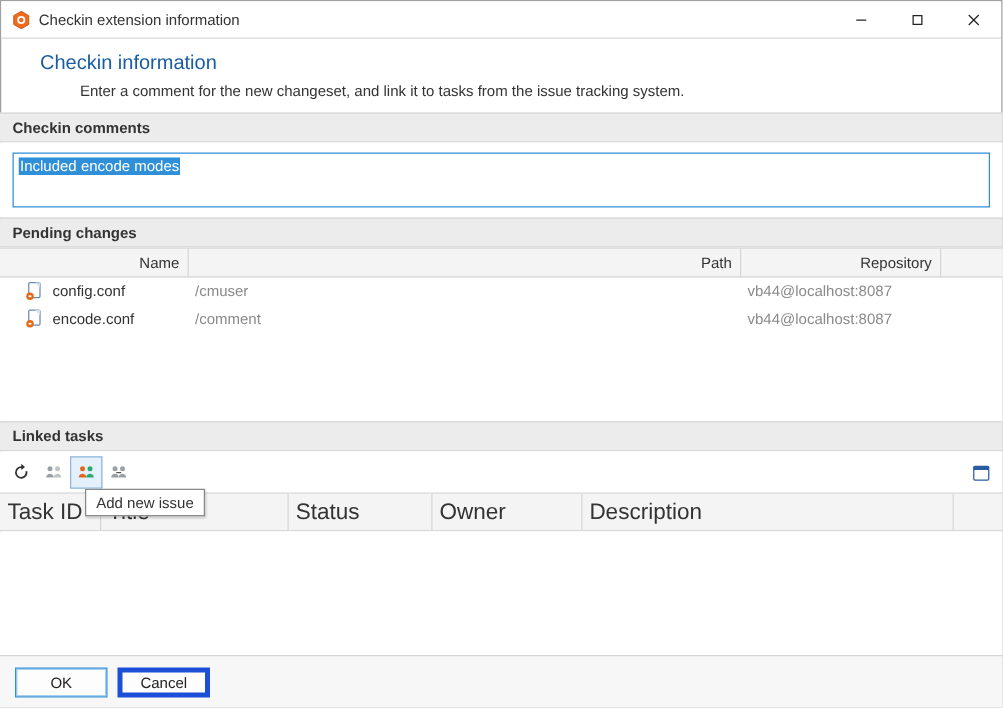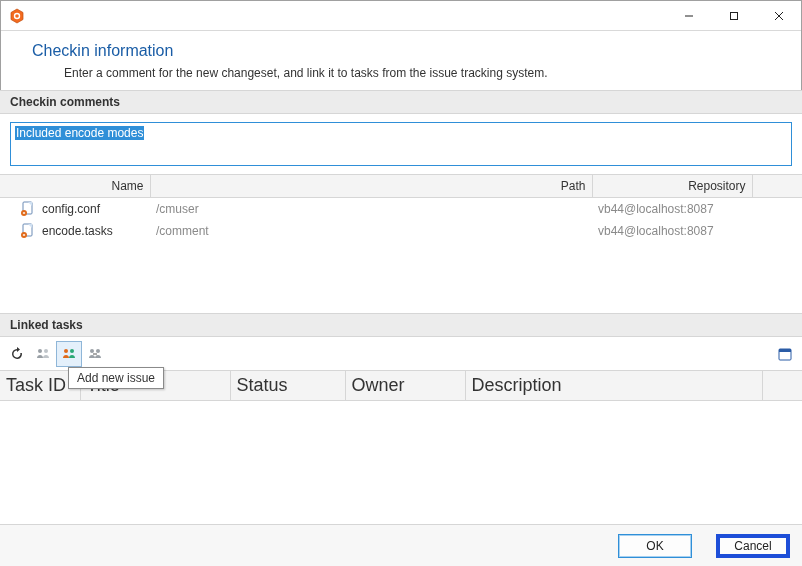--- a/index.html
+++ b/index.html
@@ -42,37 +42,38 @@
   .tb-btn { width:26px; height:26px; display:flex; align-items:center; justify-content:center; border:1px solid transparent; margin-right:0px; }
   .tb-btn.active { border:1px solid #8fb6d8; background:#e4f0fb; }
   .tb-spacer { flex:1; }
   .tooltip { position:absolute; top:30px; left:68px; background:#fff; border:1px solid #8a8a8a; padding:3px 8px; font-size:12px; color:#333; z-index:10; box-shadow:1px 1px 2px rgba(0,0,0,.2); }
 
   .lt-head th { background:#f4f4f4; border-bottom:1px solid #d6d6d6; border-right:1px solid #d6d6d6; text-align:left; font-weight:400; color:#333; padding:4px 6px; font-size:18px; }
   .lt-head th:last-child { border-right:none; }
   .linked-rows { flex:1; background:#fff; }
 
   
-  .footer { height:42px; border-top:1px solid #d6d6d6; display:flex; align-items:center; justify-content:flex-end; padding:0 12px; gap:24px; background:#f7f7f7; }
+  .footer { height:42px; border-top:1px solid #d6d6d6; display:flex; align-items:center; justify-content:flex-start; padding:0 12px; gap:8px; background:#f7f7f7; }
   .btn { min-width:74px; height:24px; border:4px solid #1d4ed8; background:#fdfdfd; font-size:12px; color:#222; display:inline-flex; align-items:center; justify-content:center; }
   .btn.primary { border:1px solid #2f8fd8; box-shadow:inset 0 0 0 1px #a6d0f0; }
 
   svg { display:block; }
 </style>
 </head>
 <body>
 
 <div class="titlebar">
   <span class="app-icon">
     <svg width="16" height="16" viewBox="0 0 16 16">
       <polygon points="8,1 14,4.5 14,11.5 8,15 2,11.5 2,4.5" fill="#f36a1f" stroke="#c14e0d" stroke-width="0.7"></polygon>
       <circle cx="8" cy="8" r="3.2" fill="#fff"></circle>
       <circle cx="8" cy="8" r="1.8" fill="#f36a1f"></circle>
     </svg>
   </span>
+  <span class="title">Checkin extension information</span>
   <span class="spacer"></span>
   <div class="winbtn">
     <svg width="10" height="10" viewBox="0 0 10 10">
         <line x1="1" y1="5" x2="9" y2="5" stroke="currentColor" stroke-width="1"></line>
       </svg>
   </div>
   <div class="winbtn">
     <svg width="10" height="10" viewBox="0 0 10 10">
         <rect x="1.5" y="1.5" width="7" height="7" fill="none" stroke="currentColor" stroke-width="1"></rect>
       </svg>
@@ -92,20 +93,21 @@
     <div class="subtitle">Enter a comment for the new changeset, and link it to tasks from the issue tracking system.</div>
   </div>
 
   <div class="section-head">Checkin comments</div>
   <div class="comments-wrap">
     <div class="comments-field">
       <span class="hlspan">Included encode modes</span>
     </div>
   </div>
 
+  <div class="section-head">Pending changes</div>
   <div class="pending-block">
     <table class="pc-table">
       <colgroup>
           <col style="width:150px">
           <col>
           <col style="width:160px">
           <col style="width:50px">
         </colgroup>
       <thead class="pc-head">
         <tr>
@@ -147,21 +149,21 @@
             <td>
                 <div class="name-cell">
               <span>
                 <svg width="16" height="16" viewBox="0 0 16 16">
                       <rect x="3" y="1" width="9" height="12" rx="1" fill="#fff" stroke="#6b8bb5" stroke-width="1"></rect>
                       <polygon points="8,1 12,1 12,5" fill="#cfe0f2"></polygon>
                       <circle cx="4" cy="12" r="3" fill="#e06a1a"></circle>
                       <rect x="2.9" y="11.3" width="2.2" height="1.4" fill="#fff"></rect>
                     </svg>
               </span>
-              <span>encode.tasks</span>
+              <span>encode.conf</span>
             </div>
               </td>
             <td class="path">/comment</td>
             <td class="repo">vb44@localhost:8087</td>
             <td></td>
           </tr>
         </tbody>
       </table>
     </div>
   </div>

